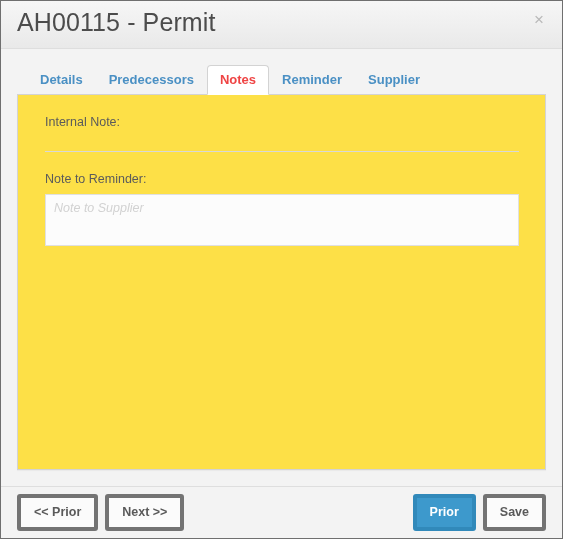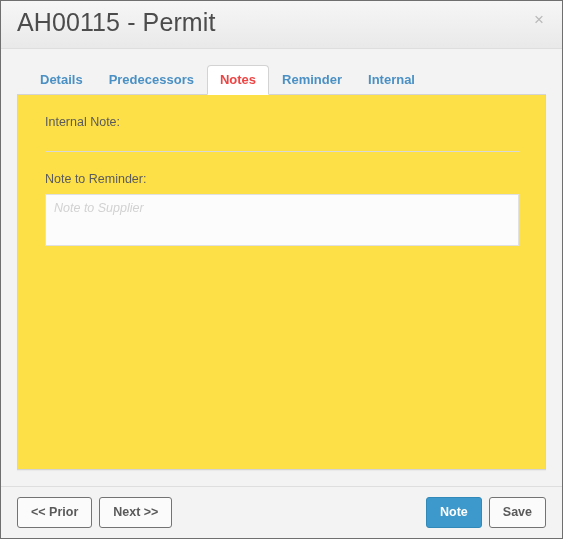--- a/index.html
+++ b/index.html
@@ -167,21 +167,21 @@
     margin-left: auto;
     display: flex;
     gap: 7px;
   }
   .btn {
     font-family: "Liberation Sans", sans-serif;
     font-size: 12.5px;
     line-height: 15px;
     padding: 7px 13px;
     border-radius: 3px;
-    border: 1px solid #737373;
+    border: 4px solid #737373;
     background: #fbfbfb;
     color: #5a5a5a;
     cursor: pointer;
     white-space: nowrap;
     font-weight: bold;
     text-align: center;
   }
   .btn-primary {
     background: #3d99cc;
     border-color: #3189ba;
@@ -198,39 +198,39 @@
     <div class="close-x">×</div>
   </div>
 
   <div class="modal-body">
 
     <div class="tab-strip">
       <div class="tab">Details</div>
       <div class="tab">Predecessors</div>
       <div class="tab active">Notes</div>
       <div class="tab">Reminder</div>
-      <div class="tab">Internal</div>
+      <div class="tab">Supplier</div>
     </div>
 
     <div class="tab-panel">
 
       <div class="field-label">Internal Note:</div>
 
       <hr class="section-divider">
 
       <div class="field-label">Note to Reminder:</div>
       <textarea class="note-textarea" placeholder="Note to Supplier" style=""></textarea>
 
     </div>
   </div>
 
   <div class="modal-footer">
     <div class="footer-left">
       <button class="btn">&lt;&lt; Prior</button>
       <button class="btn">Next &gt;&gt;</button>
     </div>
     <div class="footer-right">
-      <button class="btn btn-primary">Note</button>
+      <button class="btn btn-primary">Prior</button>
       <button class="btn">Save</button>
     </div>
   </div>
 
 </div>
 
 </body></html>

